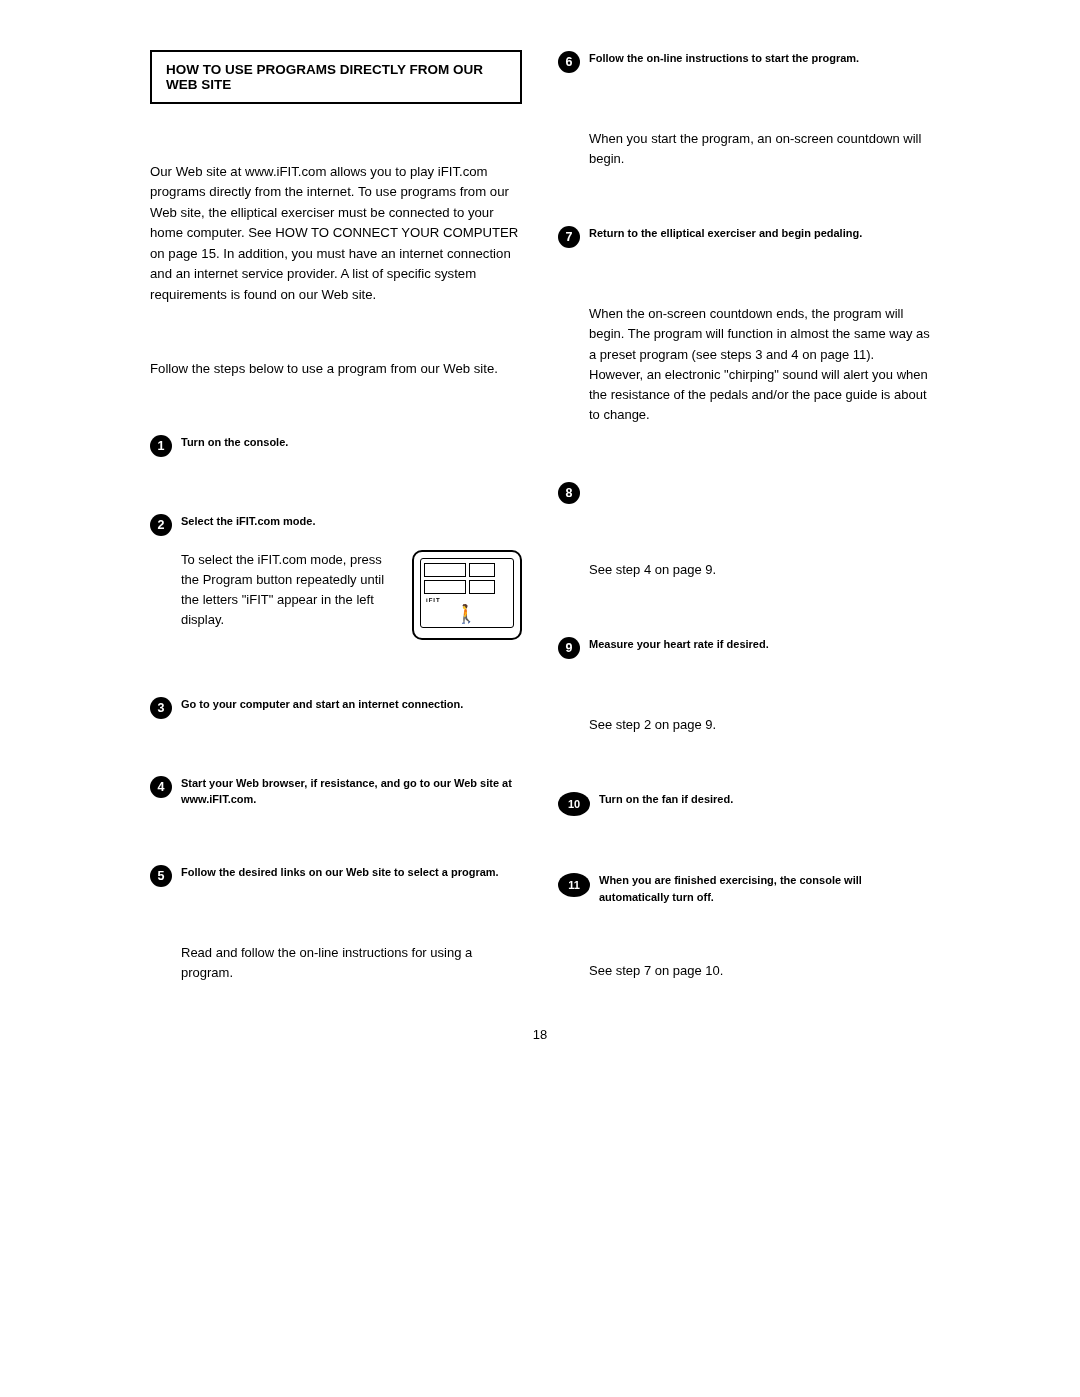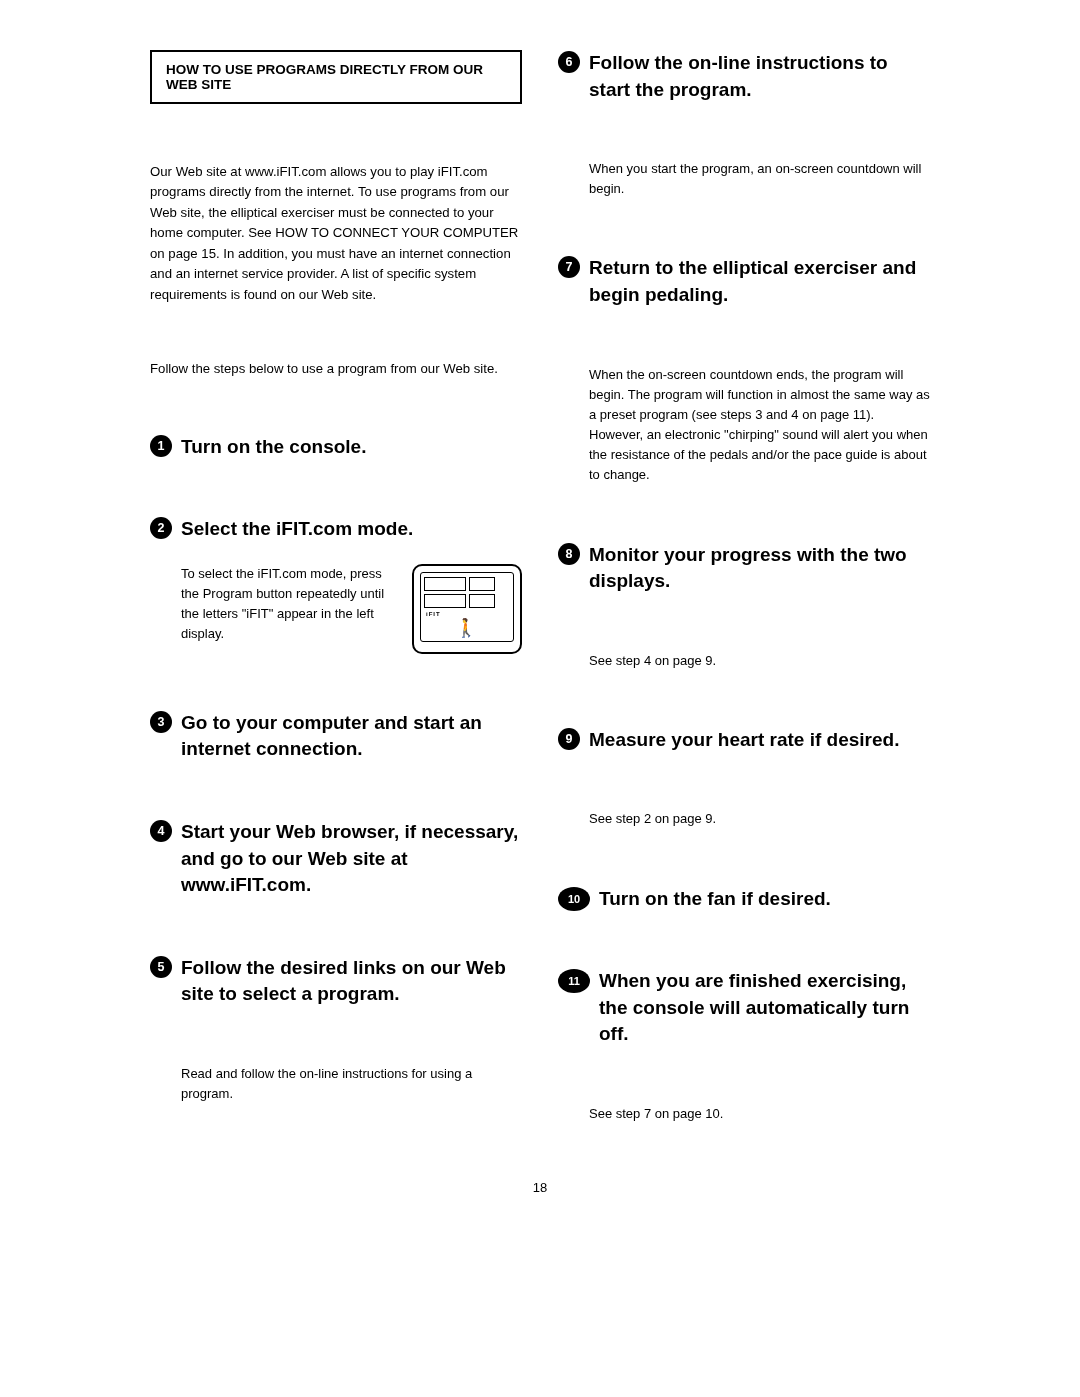--- a/index.html
+++ b/index.html
@@ -66,21 +66,21 @@
       min-width: 24px;
       width: 32px;
       height: 24px;
       font-size: 11px;
     }
     .step-content {
       flex: 1;
     }
     .step-title {
       font-weight: bold;
-      font-size: 19px;
+      font-size: 11px;
       line-height: 1.4;
     }
     .step-indent {
       margin-left: 31px;
       font-size: 13px;
       line-height: 1.55;
       margin-bottom: 16px;
     }
     .step2-inner {
       display: flex;
@@ -97,21 +97,21 @@
       min-width: 110px;
       border: 2px solid #000;
       border-radius: 10px;
       height: 90px;
       position: relative;
       overflow: hidden;
       background: #fff;
     }
     .page-number {
       text-align: center;
-      margin-top: 40px;
+      margin-top: 28px;
       font-size: 13px;
     }
   </style>
 </head>
 <body>
 
 <div class="page">
   <div class="two-col">
 
     <div class="left-col">
@@ -159,21 +159,21 @@
       <div class="step-block">
         <div class="step-number-circle">3</div>
         <div class="step-content">
           <span class="step-title">Go to your computer and start an internet connection.</span>
         </div>
       </div>
 
       <div class="step-block">
         <div class="step-number-circle">4</div>
         <div class="step-content">
-          <span class="step-title">Start your Web browser, if necessary, and go to our Web site at www.iFIT.com.</span>
+          <span class="step-title">Start your Web browser, if resistance, and go to our Web site at www.iFIT.com.</span>
         </div>
       </div>
 
       <div class="step-block">
         <div class="step-number-circle">5</div>
         <div class="step-content">
           <span class="step-title">Follow the desired links on our Web site to select a program.</span>
         </div>
       </div>
       <div class="step-indent">Read and follow the on-line instructions for using a program.</div>
@@ -193,23 +193,20 @@
       <div class="step-block">
         <div class="step-number-circle">7</div>
         <div class="step-content">
           <span class="step-title">Return to the elliptical exerciser and begin pedaling.</span>
         </div>
       </div>
       <div class="step-indent">When the on-screen countdown ends, the program will begin. The program will function in almost the same way as a preset program (see steps 3 and 4 on page 11). However, an electronic "chirping" sound will alert you when the resistance of the pedals and/or the pace guide is about to change.</div>
 
       <div class="step-block">
         <div class="step-number-circle">8</div>
-        <div class="step-content">
-          <span class="step-title">Monitor your progress with the two displays.</span>
-        </div>
       </div>
       <div class="step-indent">See step 4 on page 9.</div>
 
       <div class="step-block">
         <div class="step-number-circle">9</div>
         <div class="step-content">
           <span class="step-title">Measure your heart rate if desired.</span>
         </div>
       </div>
       <div class="step-indent">See step 2 on page 9.</div>

